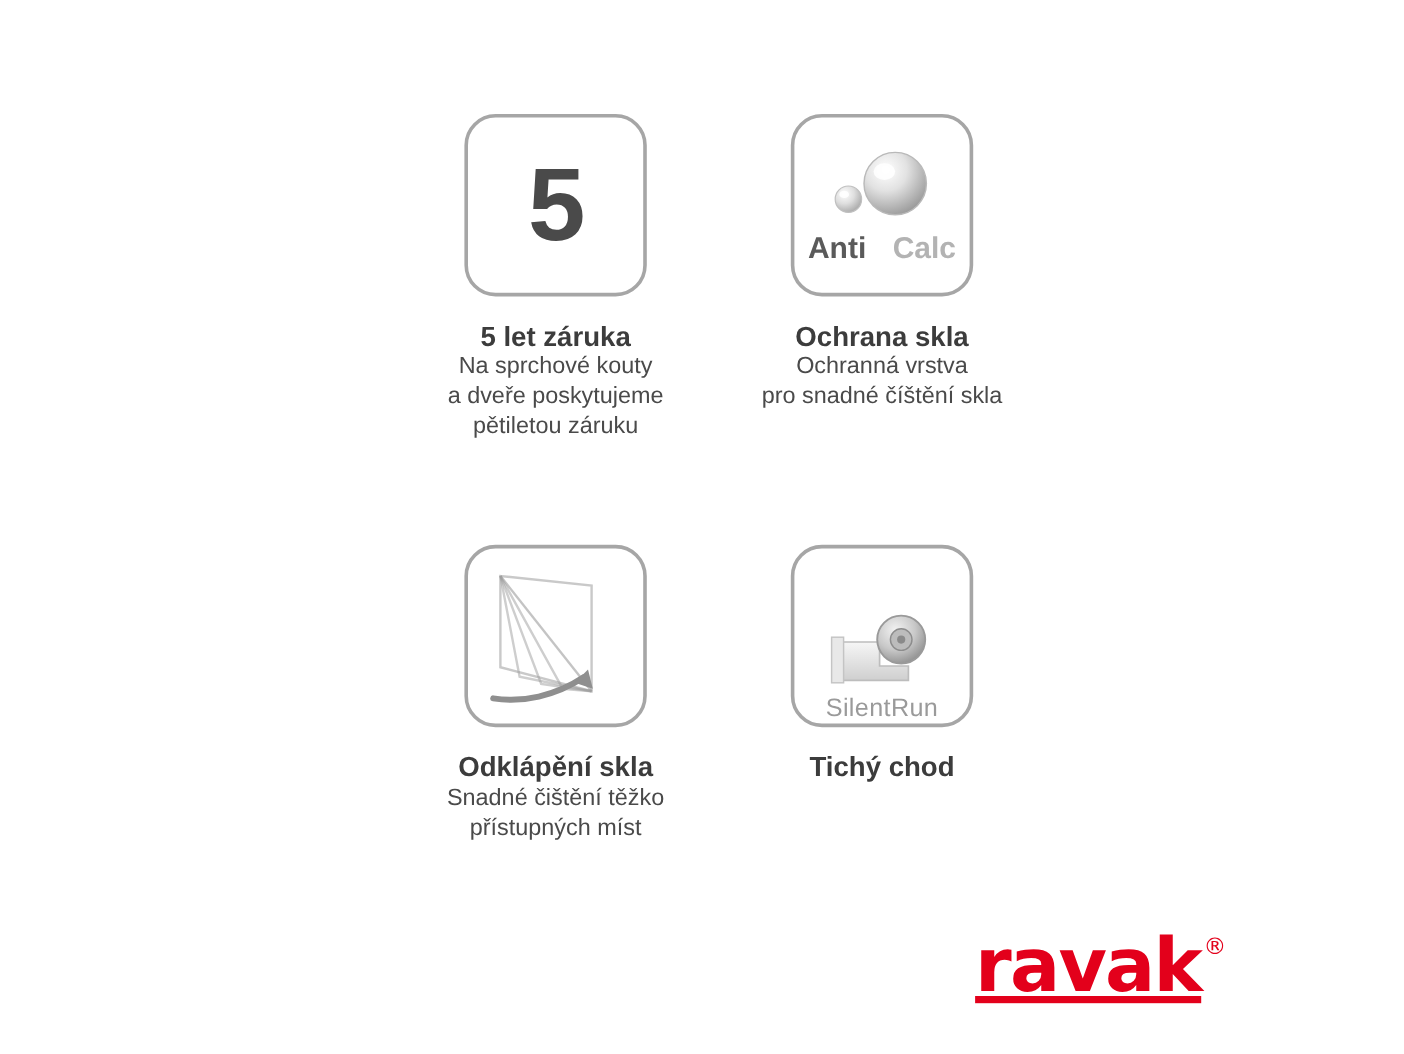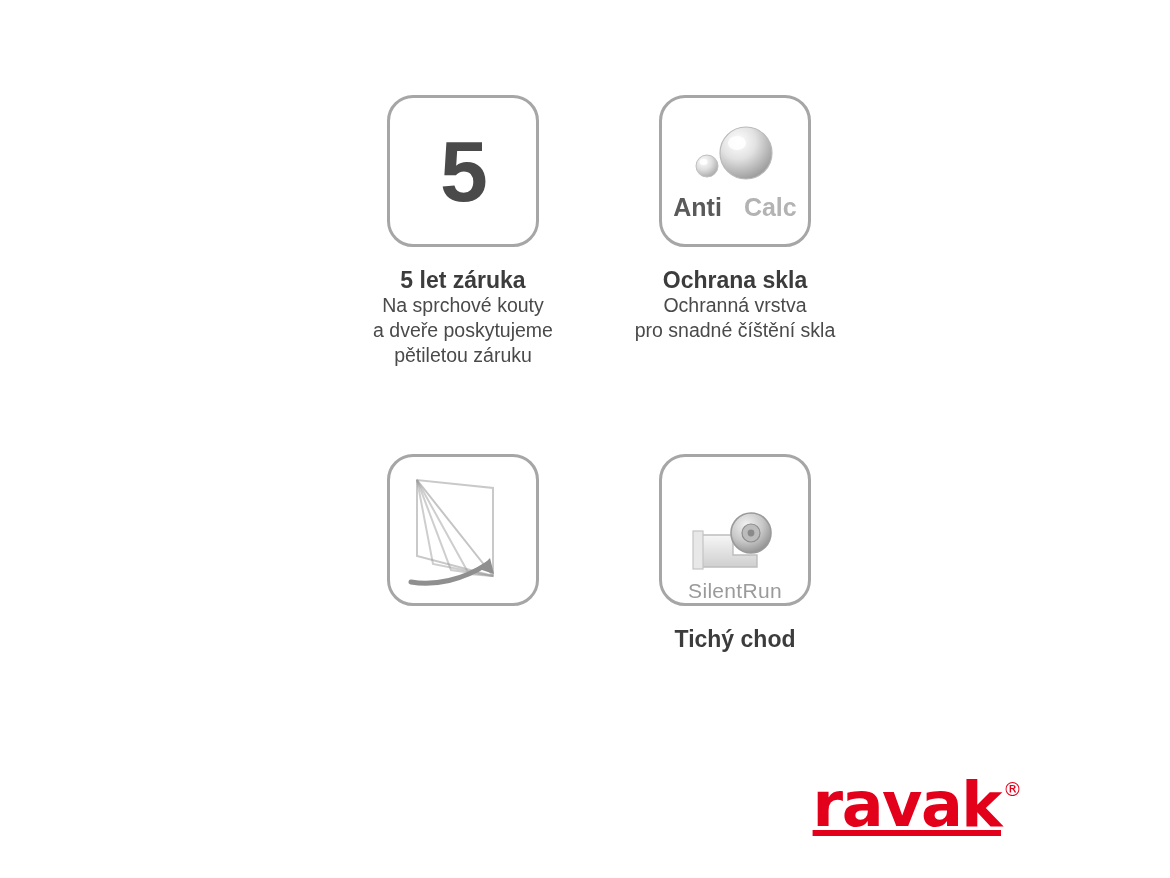--- a/index.html
+++ b/index.html
@@ -212,20 +212,23 @@
               <path d="M24 20 L40 104 L100 116" opacity="0.5"></path>
               <path d="M24 20 L58 110 L100 116" opacity="0.5"></path>
               <path d="M24 20 L76 114 L100 116" opacity="0.5"></path>
               <path d="M24 20 L100 116" opacity="0.6"></path>
             </g>
 
             <path d="M18 122 C42 126 70 120 94 104" stroke="#8f8f8f" stroke-width="5" fill="none" stroke-linecap="round"></path>
             <polygon points="97,98 101,114 86,109" fill="#8f8f8f"></polygon>
           </svg>
         </div>
+        <div class="feature-title">Odklápění skla</div>
+        <div class="feature-desc">Snadné čištění těžko
+přístupných míst</div>
       </div>
 
       <div class="feature">
         <div class="icon-box">
           <div class="silentrun-wrap">
             <svg width="104" height="62" viewBox="0 0 104 62">
               <defs>
                 <radialGradient id="wheelGrad" cx="38%" cy="30%" r="75%">
                   <stop offset="0%" stop-color="#f2f2f2"></stop>
                   <stop offset="55%" stop-color="#c8c8c8"></stop>

